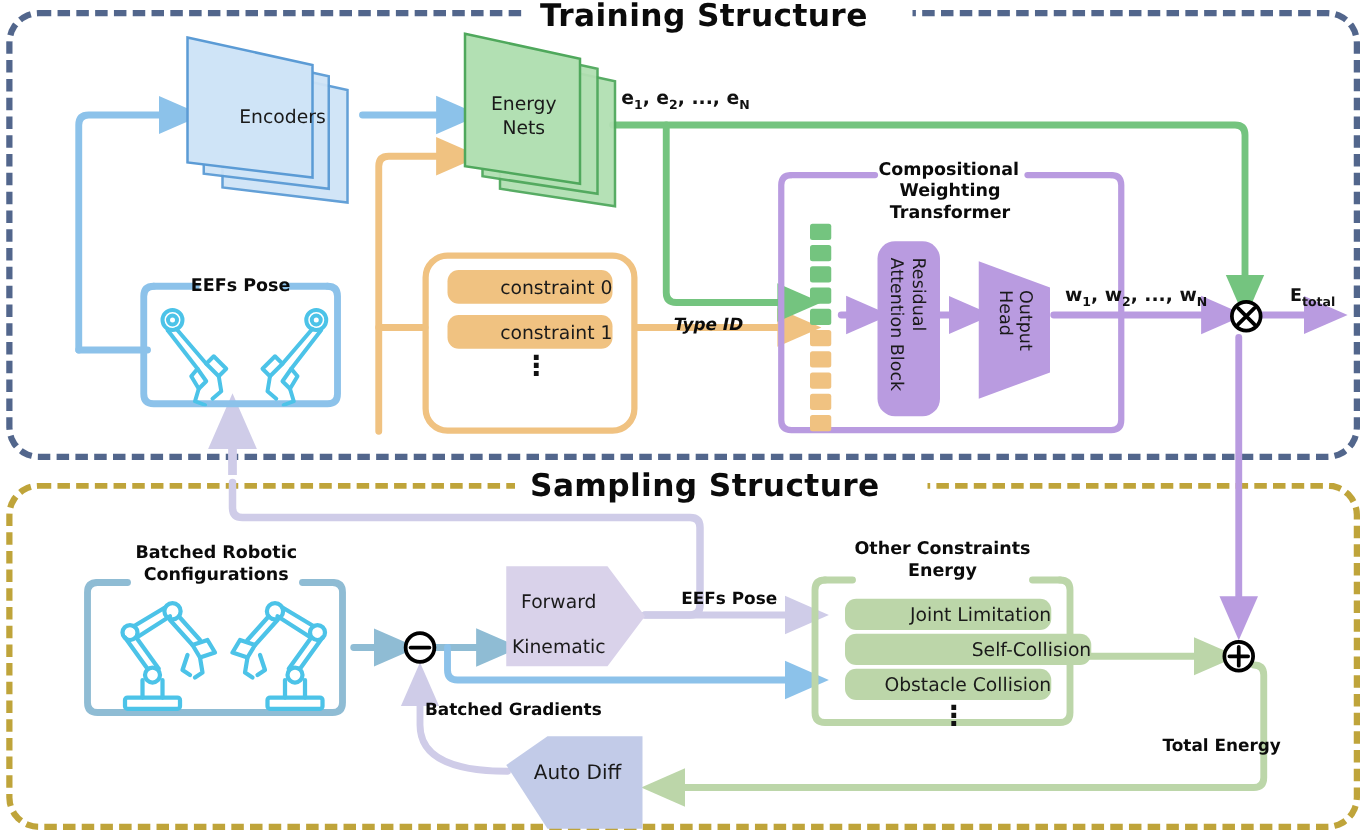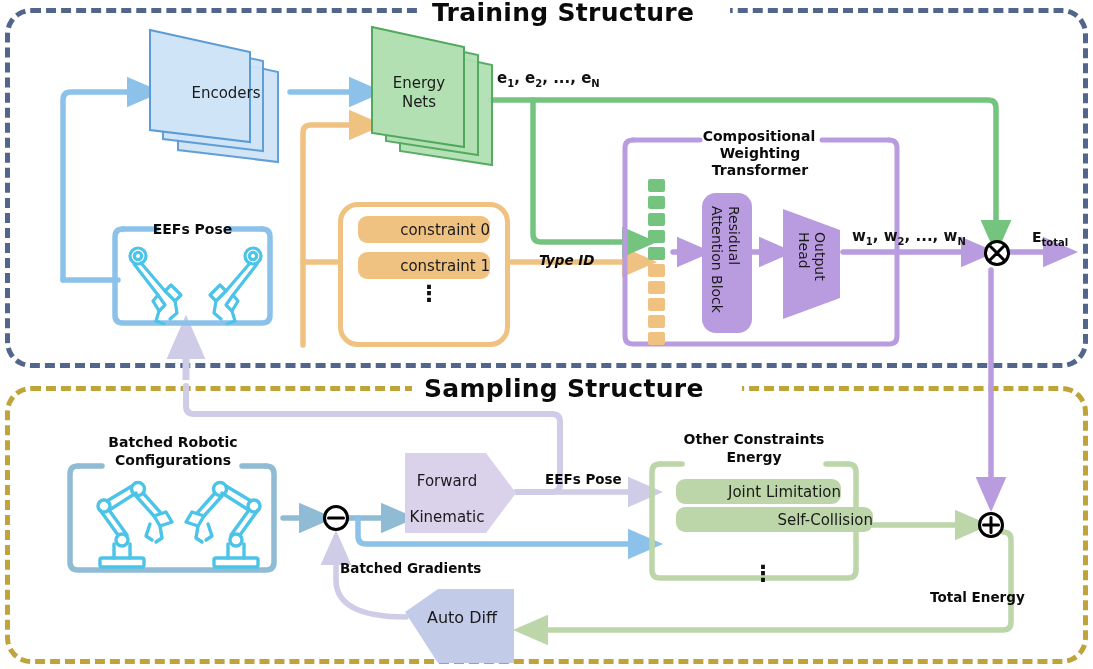--- a/index.html
+++ b/index.html
@@ -299,20 +299,23 @@
   </svg>
   <div class="caption" style="left:656px;top:431px;width:196px;">Other Constraints</div>
   <div class="caption" style="left:656px;top:449px;width:196px;">Energy</div>
 
   <div class="pill" style="left:676px;top:479px;width:165px;height:25px;background:#bcd6a9;">
     <span>Joint Limitation</span>
   </div>
   <div class="pill" style="left:676px;top:507px;width:197px;height:25px;background:#bcd6a9;">
     <span>Self-Collision</span>
   </div>
+  <div class="pill" style="left:676px;top:535px;width:165px;height:25px;background:#bcd6a9;">
+    <span>Obstacle Collision</span>
+  </div>
   <div class="dots" style="left:752px;top:568px;font-size:22px;">⋮</div>
 
   <svg class="abs" style="left:977px;top:511px;" width="28" height="28" viewBox="0 0 28 28">
     <circle cx="14" cy="14" r="11.5" fill="#fff" stroke="#000" stroke-width="3"></circle>
     <path d="M6.5,14 L21.5,14 M14,6.5 L14,21.5" stroke="#000" stroke-width="3" stroke-linecap="round"></path>
   </svg>
 
   <div class="smalllbl" style="left:930px;top:589px;">Total Energy</div>
 
 </div>

